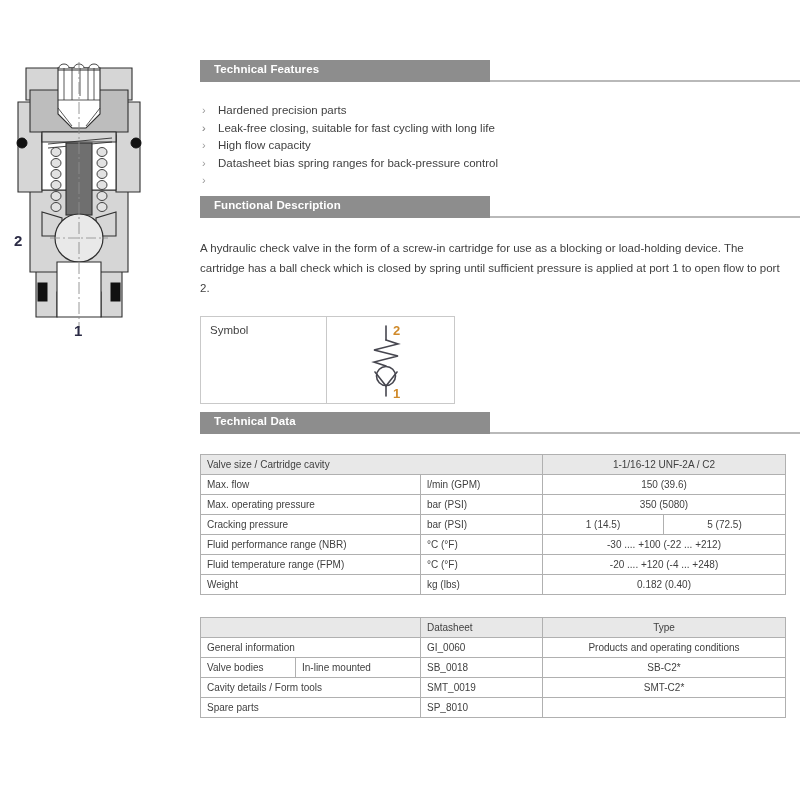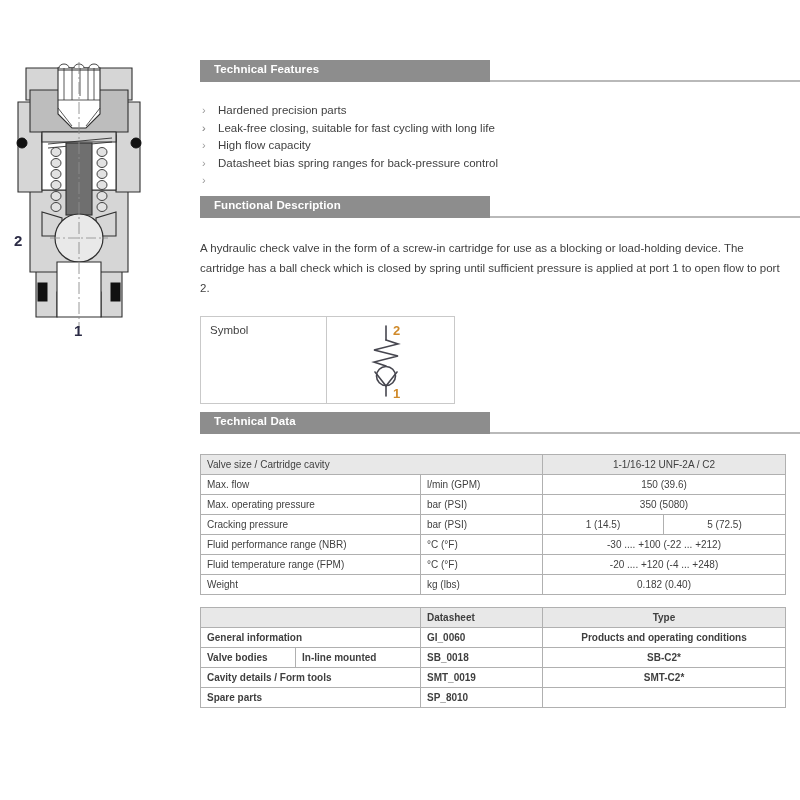--- a/index.html
+++ b/index.html
@@ -141,21 +141,21 @@
     padding: 1px 6px;
     vertical-align: middle;
     background: #ffffff;
   }
   table.dt td.hdr {
     background: #e8e8e8;
   }
   table.dt td.ctr { text-align: center; }
 
   #tech-data-table { margin-top: 20px; }
-  #docs-table { margin-top: 12px; font-weight: bold; }
+  #docs-table { margin-top: 22px; }
 </style>
 </head>
 <body>
 
 <div id="page">
 
   <div id="drawing-col">
     <svg id="valve-svg" width="180" height="300" viewBox="0 0 180 300">
       <defs>
         <g id="coil"></g>

